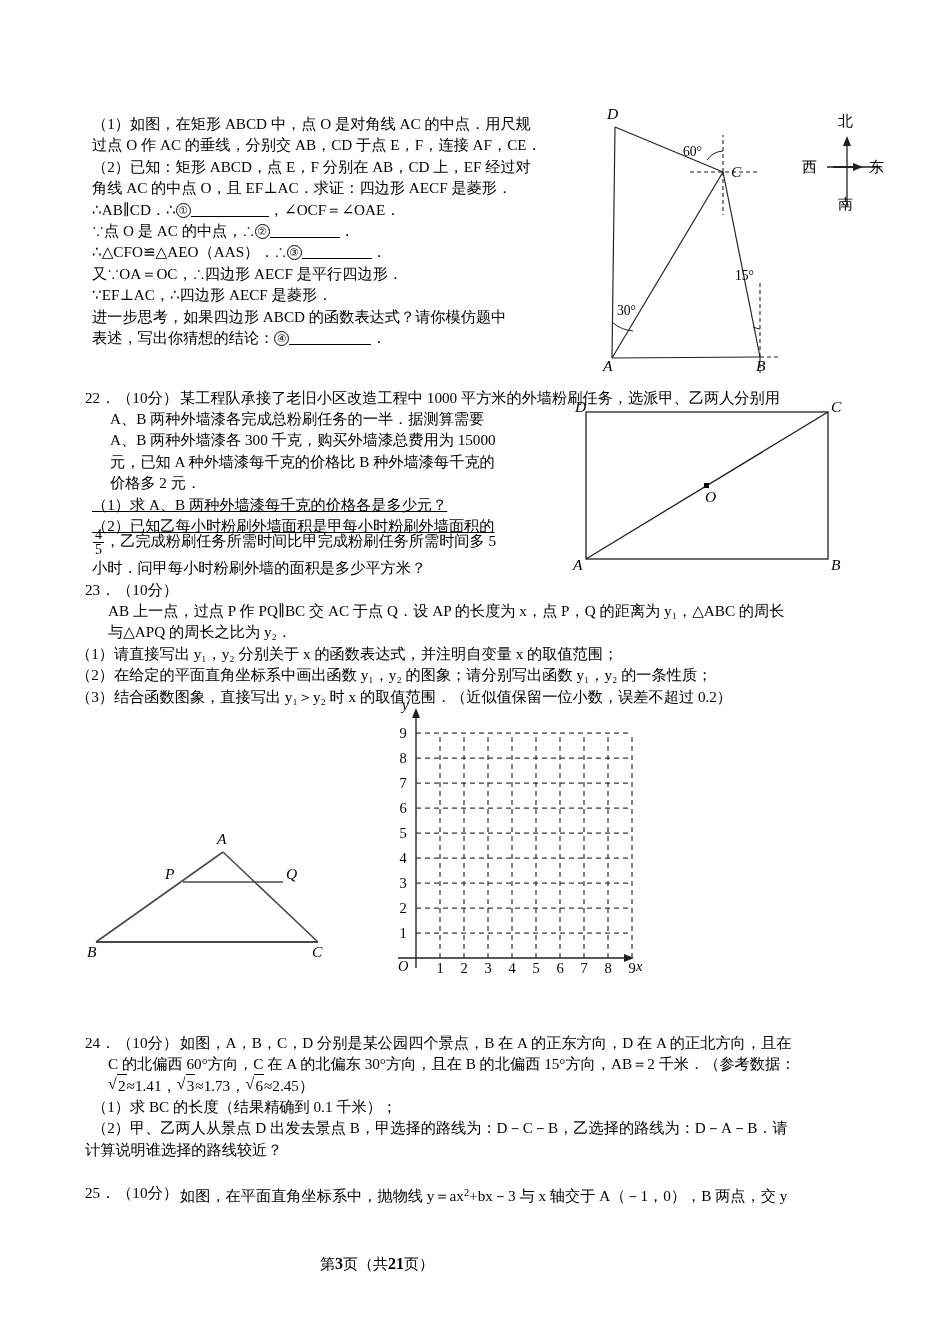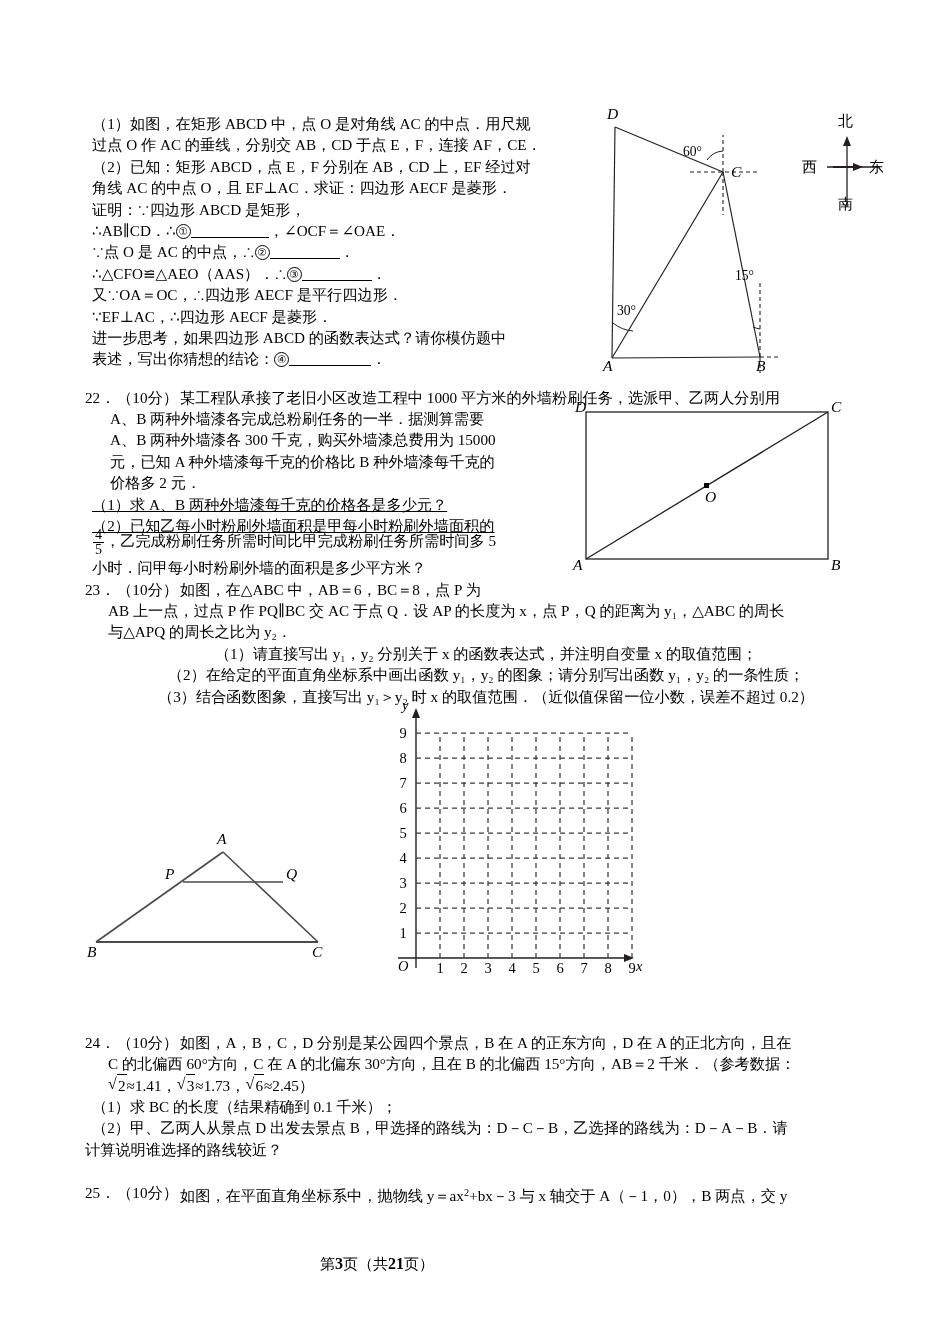--- a/index.html
+++ b/index.html
@@ -68,21 +68,20 @@
 </head>
 <body>
 
 <div class="page">
 
   <div class="pbody" style="left:92px;top:113px;width:505px;">
     <p>（1）如图，在矩形 ABCD 中，点 O 是对角线 AC 的中点．用尺规</p>
     <p>过点 O 作 AC 的垂线，分别交 AB，CD 于点 E，F，连接 AF，CE．</p>
     <p>（2）已知：矩形 ABCD，点 E，F 分别在 AB，CD 上，EF 经过对</p>
     <p>角线 AC 的中点 O，且 EF⊥AC．求证：四边形 AECF 是菱形．</p>
-    <p>证明：∵四边形 ABCD 是矩形，</p>
     <p><span>∴AB∥CD．∴</span><span class="circnum">①</span><span class="blank" style="width:78px;"></span><span>，∠OCF＝∠OAE．</span></p>
     <p><span>∵点 O 是 AC 的中点，∴</span><span class="circnum">②</span><span class="blank" style="width:70px;"></span><span>．</span></p>
     <p><span>∴△CFO≌△AEO（AAS）．∴</span><span class="circnum">③</span><span class="blank" style="width:70px;"></span><span>．</span></p>
     <p>又∵OA＝OC，∴四边形 AECF 是平行四边形．</p>
     <p>∵EF⊥AC，∴四边形 AECF 是菱形．</p>
     <p>进一步思考，如果四边形 ABCD 的函数表达式？请你模仿题中</p>
     <p><span>表述，写出你猜想的结论：</span><span class="circnum">④</span><span class="blank" style="width:82px;"></span><span>．</span></p>
   </div>
 
   <div class="fig" style="left:595px;top:105px;width:200px;height:275px;">
@@ -181,28 +180,25 @@
     <span class="flabel" style="left:251px;top:156px;">B</span>
     <span class="flabel" style="left:125px;top:88px;">O</span>
   </div>
 
   <div class="qnum" style="left:85px;top:579px;">
     <span>23．</span>
   </div>
   <div class="txt" style="left:117px;top:579px;">
     <span>（10分）</span>
   </div>
-  <div class="pbody" style="left:180px;top:579px;width:700px;">
-    <p>如图，在△ABC 中，AB＝6，BC＝8，点 P 为</p>
-  </div>
   <div class="pbody" style="left:108px;top:600px;width:790px;">
     <p>AB 上一点，过点 P 作 PQ∥BC 交 AC 于点 Q．设 AP 的长度为 x，点 P，Q 的距离为 y₁，△ABC 的周长</p>
     <p>与△APQ 的周长之比为 y₂．</p>
   </div>
-  <div class="pbody" style="left:86px;top:643px;width:800px;text-align:center;">
+  <div class="pbody" style="left:76px;top:643px;width:800px;">
     <p>（1）请直接写出 y₁，y₂ 分别关于 x 的函数表达式，并注明自变量 x 的取值范围；</p>
     <p>（2）在给定的平面直角坐标系中画出函数 y₁，y₂ 的图象；请分别写出函数 y₁，y₂ 的一条性质；</p>
     <p>（3）结合函数图象，直接写出 y₁＞y₂ 时 x 的取值范围．（近似值保留一位小数，误差不超过 0.2）</p>
   </div>
 
   <div class="fig" style="left:78px;top:825px;width:290px;height:145px;">
     <svg width="290" height="145" viewBox="0 0 290 145">
 
       <line x1="145" y1="27" x2="18" y2="117" stroke="#4a4a4a" stroke-width="1.6"></line>
       <line x1="145" y1="27" x2="240" y2="117" stroke="#4a4a4a" stroke-width="1.6"></line>

